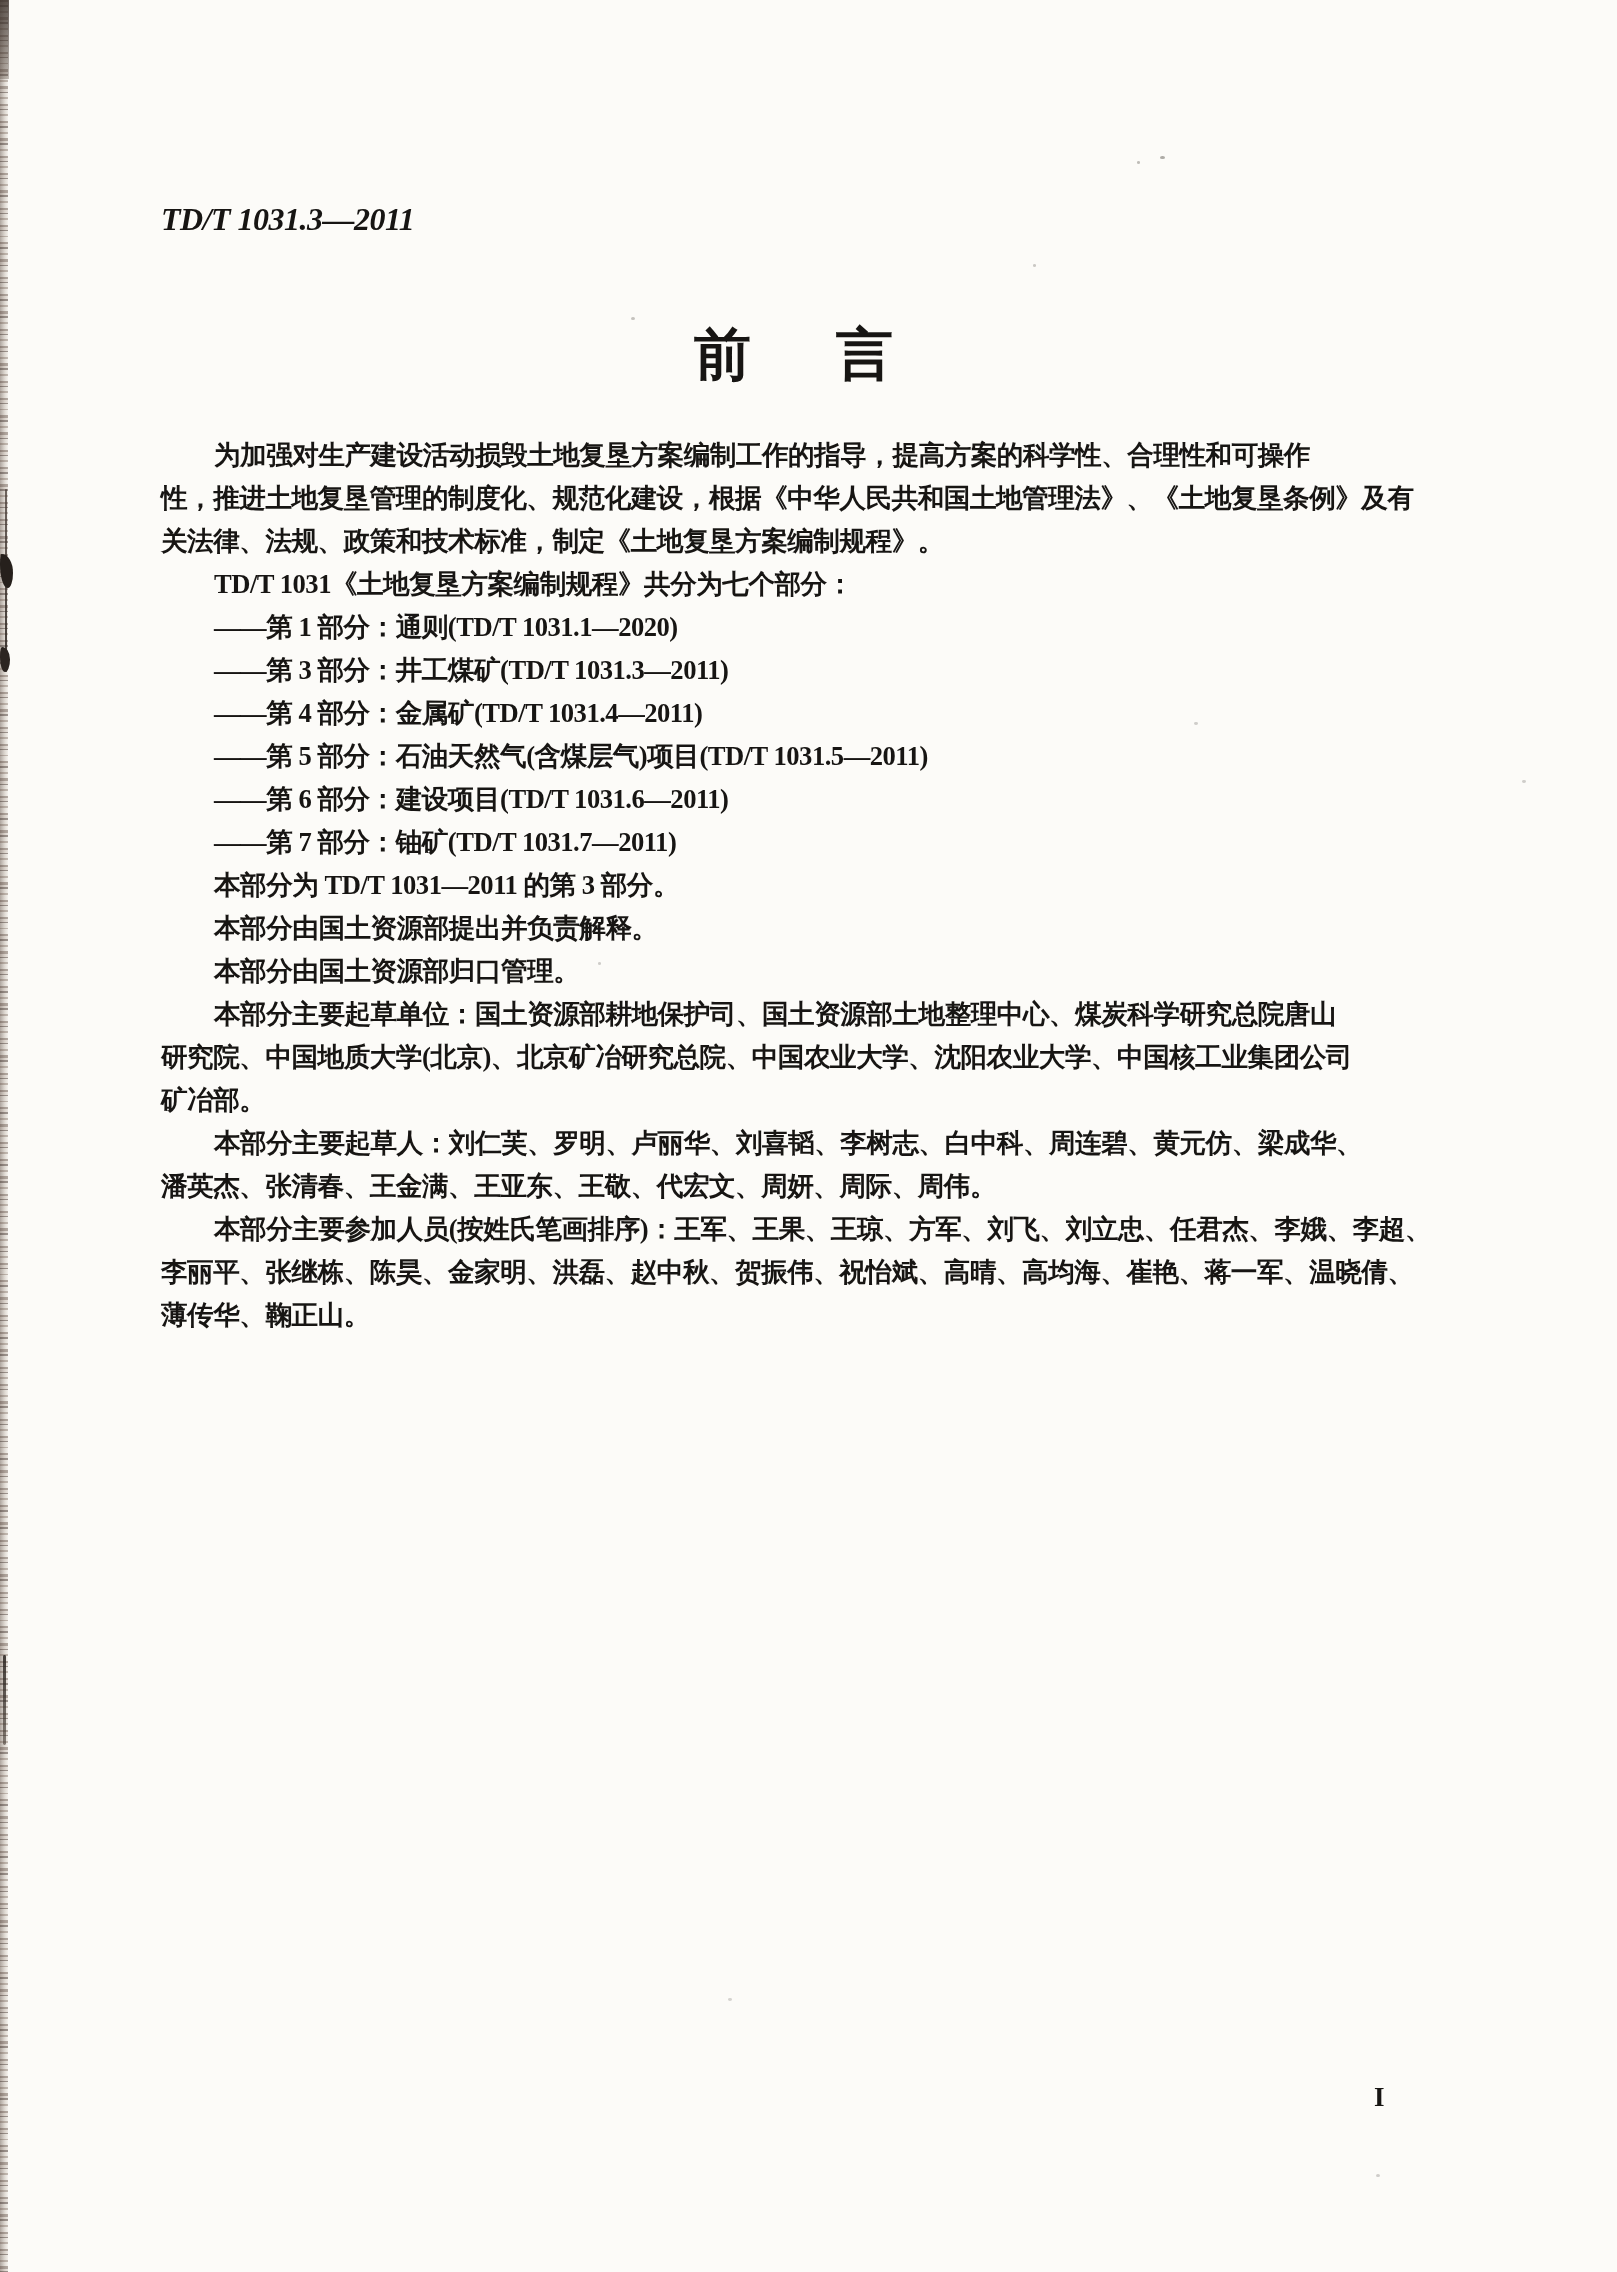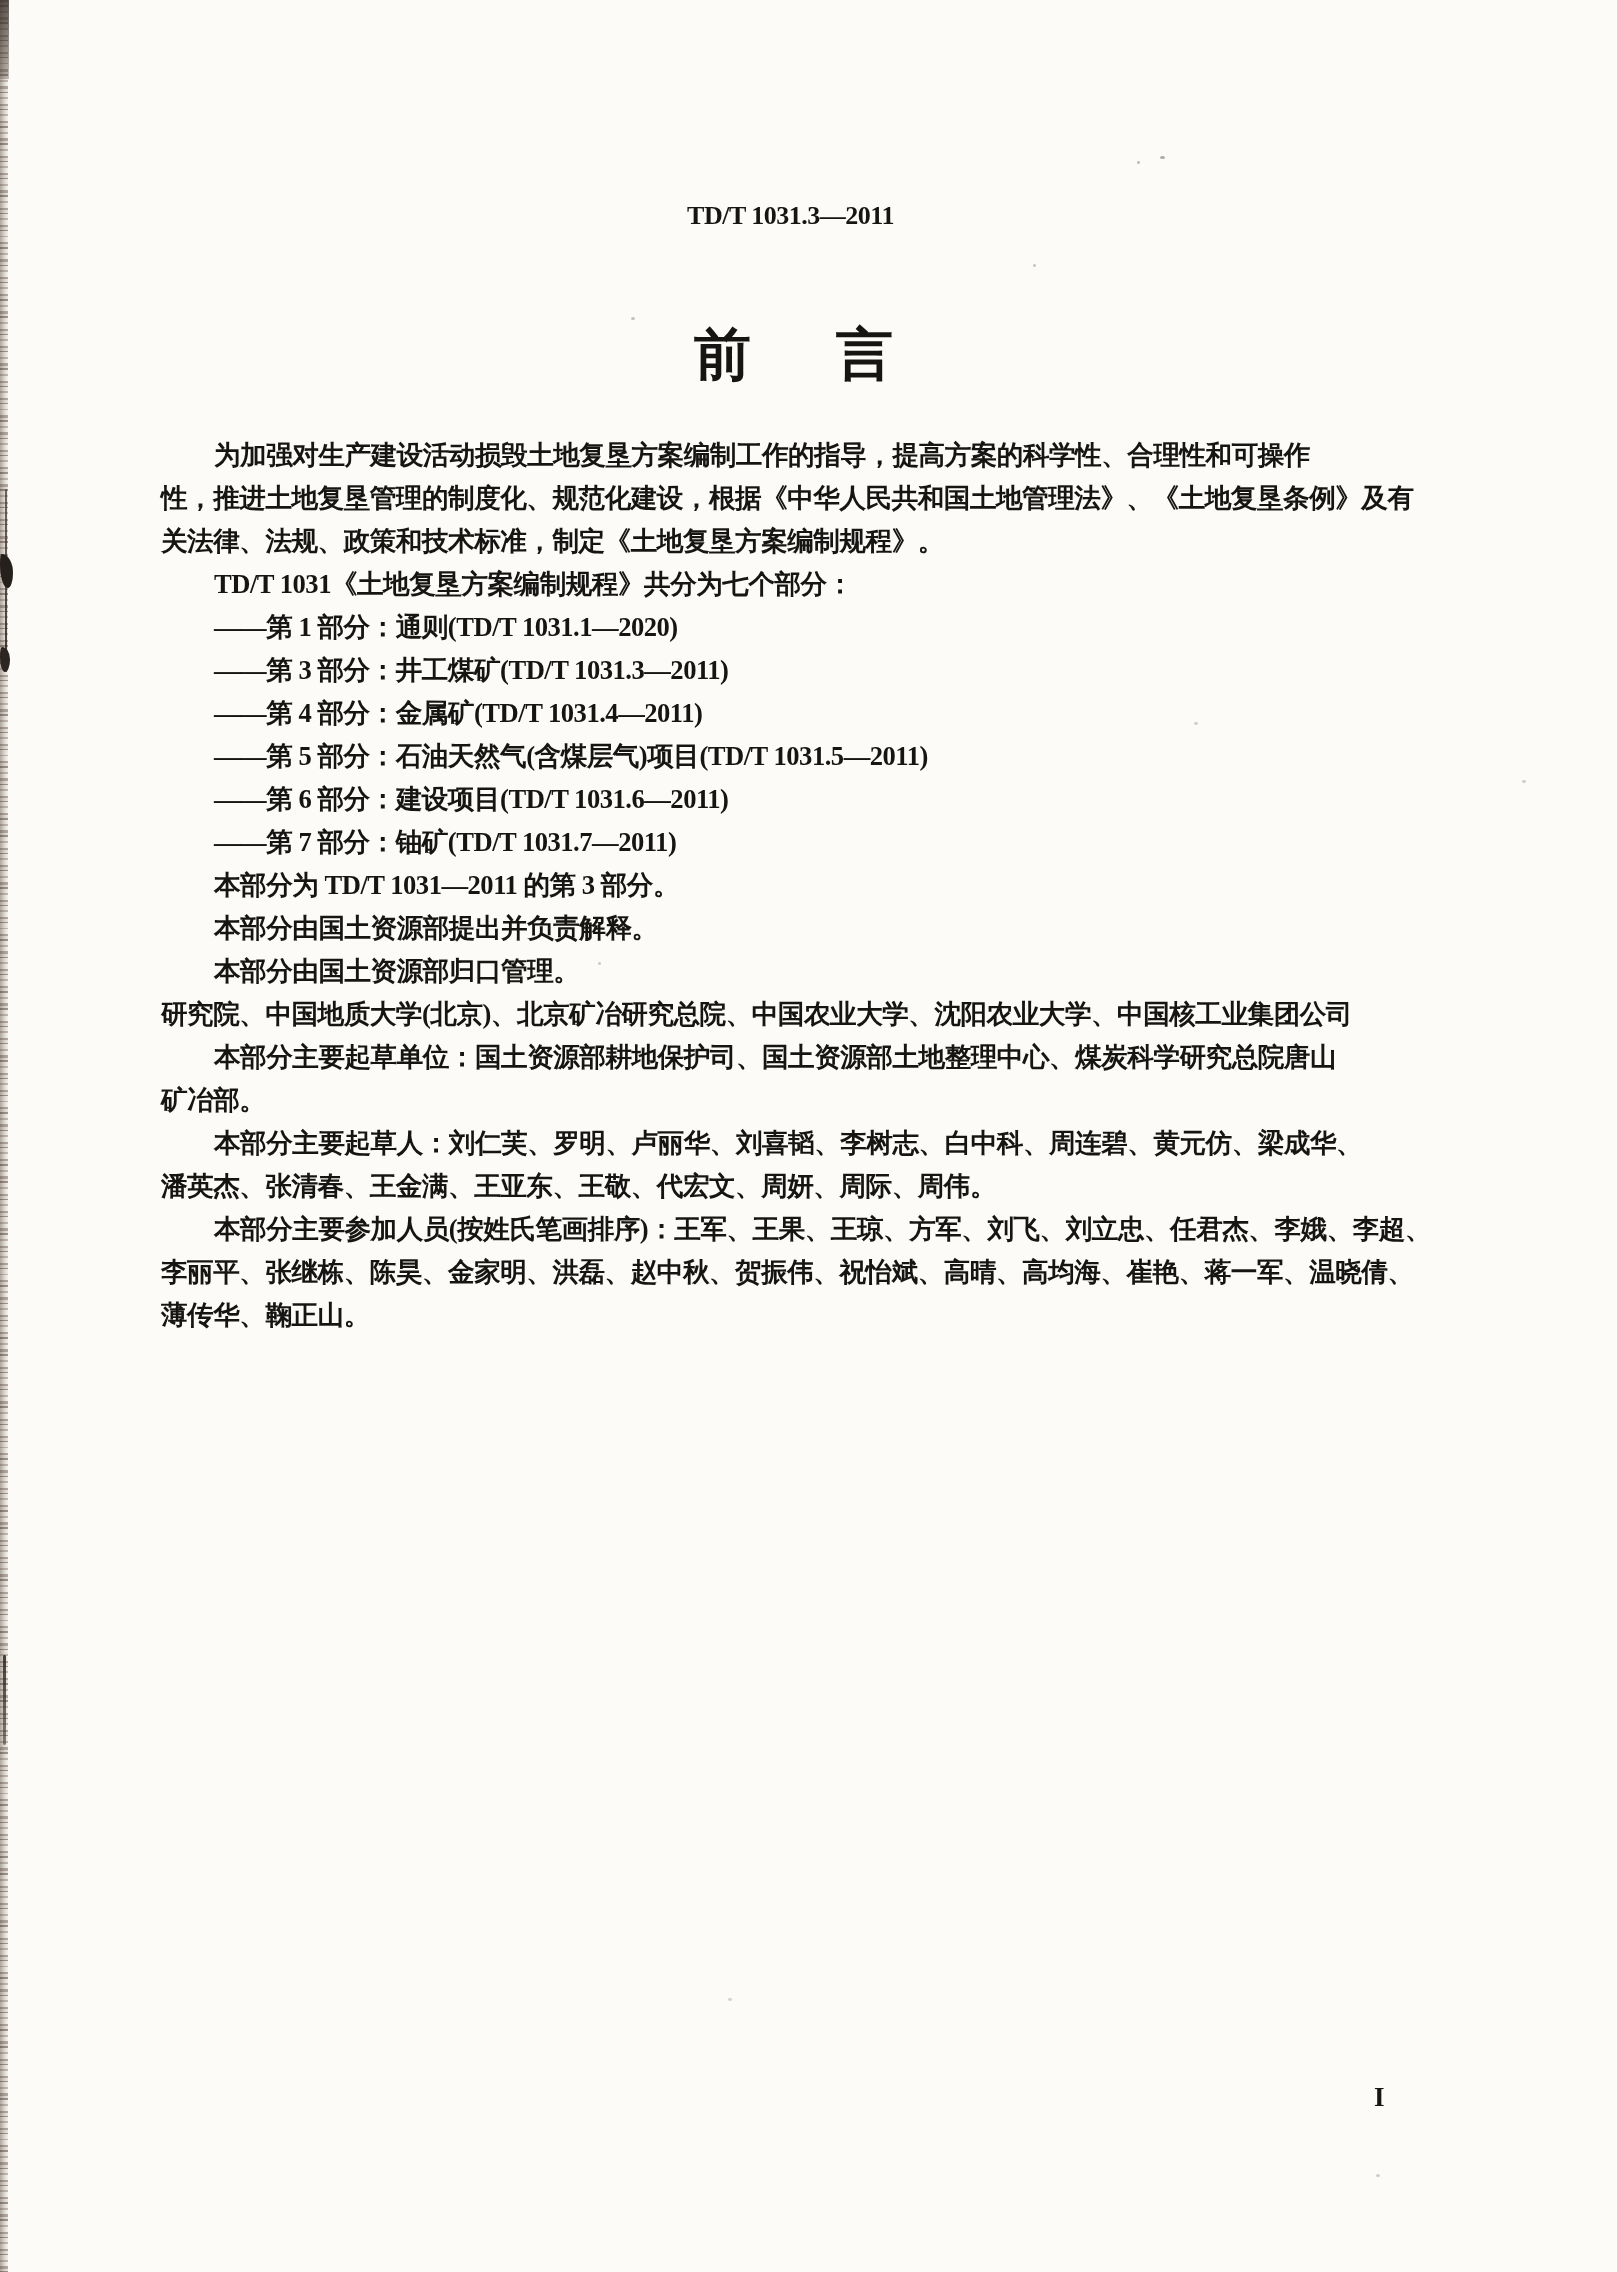--- a/index.html
+++ b/index.html
@@ -76,26 +76,27 @@
   .speck.s6 { left: 598px; top: 962px; width: 3.3px; height: 2.8px; opacity: .4; }
   .speck.s7 { left: 1522px; top: 780px; width: 3.7px; height: 2.8px; opacity: .4; }
   .speck.s8 { left: 728px; top: 1998px; width: 3.7px; height: 2.8px; opacity: .35; }
   .speck.s9 { left: 1376px; top: 2174px; width: 4.2px; height: 3.3px; opacity: .4; }
 
   
   .header-code {
     position: absolute;
     left: 161px; top: 203px;
     width: 1259px;
-    text-align: center;
-    font-size: 26px;
+    text-align: left;
+    font-size: 32px;
     font-weight: 700;
     letter-spacing: -0.5px;
     white-space: nowrap;
     line-height: 1;
+    font-style: italic;
   }
   .doc-title {
     position: absolute;
     left: 171px; top: 319px;
     width: 1259px;
     text-align: center;
     font-size: 57px;
     font-weight: 700;
     letter-spacing: 14px;
     line-height: 1.25;
@@ -156,22 +157,22 @@
       <div class="fw-line indent">TD/T 1031《土地复垦方案编制规程》共分为七个部分：</div>
       <div class="fw-line indent">——第 1 部分：通则(TD/T 1031.1—2020)</div>
       <div class="fw-line indent">——第 3 部分：井工煤矿(TD/T 1031.3—2011)</div>
       <div class="fw-line indent">——第 4 部分：金属矿(TD/T 1031.4—2011)</div>
       <div class="fw-line indent">——第 5 部分：石油天然气(含煤层气)项目(TD/T 1031.5—2011)</div>
       <div class="fw-line indent">——第 6 部分：建设项目(TD/T 1031.6—2011)</div>
       <div class="fw-line indent">——第 7 部分：铀矿(TD/T 1031.7—2011)</div>
       <div class="fw-line indent">本部分为 TD/T 1031—2011 的第 3 部分。</div>
       <div class="fw-line indent">本部分由国土资源部提出并负责解释。</div>
       <div class="fw-line indent">本部分由国土资源部归口管理。</div>
+      <div class="fw-line indent">本部分主要起草单位：国土资源部耕地保护司、国土资源部土地整理中心、煤炭科学研究总院唐山</div>
       <div class="fw-line">研究院、中国地质大学(北京)、北京矿冶研究总院、中国农业大学、沈阳农业大学、中国核工业集团公司</div>
-      <div class="fw-line indent">本部分主要起草单位：国土资源部耕地保护司、国土资源部土地整理中心、煤炭科学研究总院唐山</div>
       <div class="fw-line">矿冶部。</div>
       <div class="fw-line indent">本部分主要起草人：刘仁芙、罗明、卢丽华、刘喜韬、李树志、白中科、周连碧、黄元仿、梁成华、</div>
       <div class="fw-line">潘英杰、张清春、王金满、王亚东、王敬、代宏文、周妍、周际、周伟。</div>
       <div class="fw-line indent">本部分主要参加人员(按姓氏笔画排序)：王军、王果、王琼、方军、刘飞、刘立忠、任君杰、李娥、李超、</div>
       <div class="fw-line">李丽平、张继栋、陈昊、金家明、洪磊、赵中秋、贺振伟、祝怡斌、高晴、高均海、崔艳、蒋一军、温晓倩、</div>
       <div class="fw-line">薄传华、鞠正山。</div>
     </div>
 
   <div class="page-number">I</div>
 

